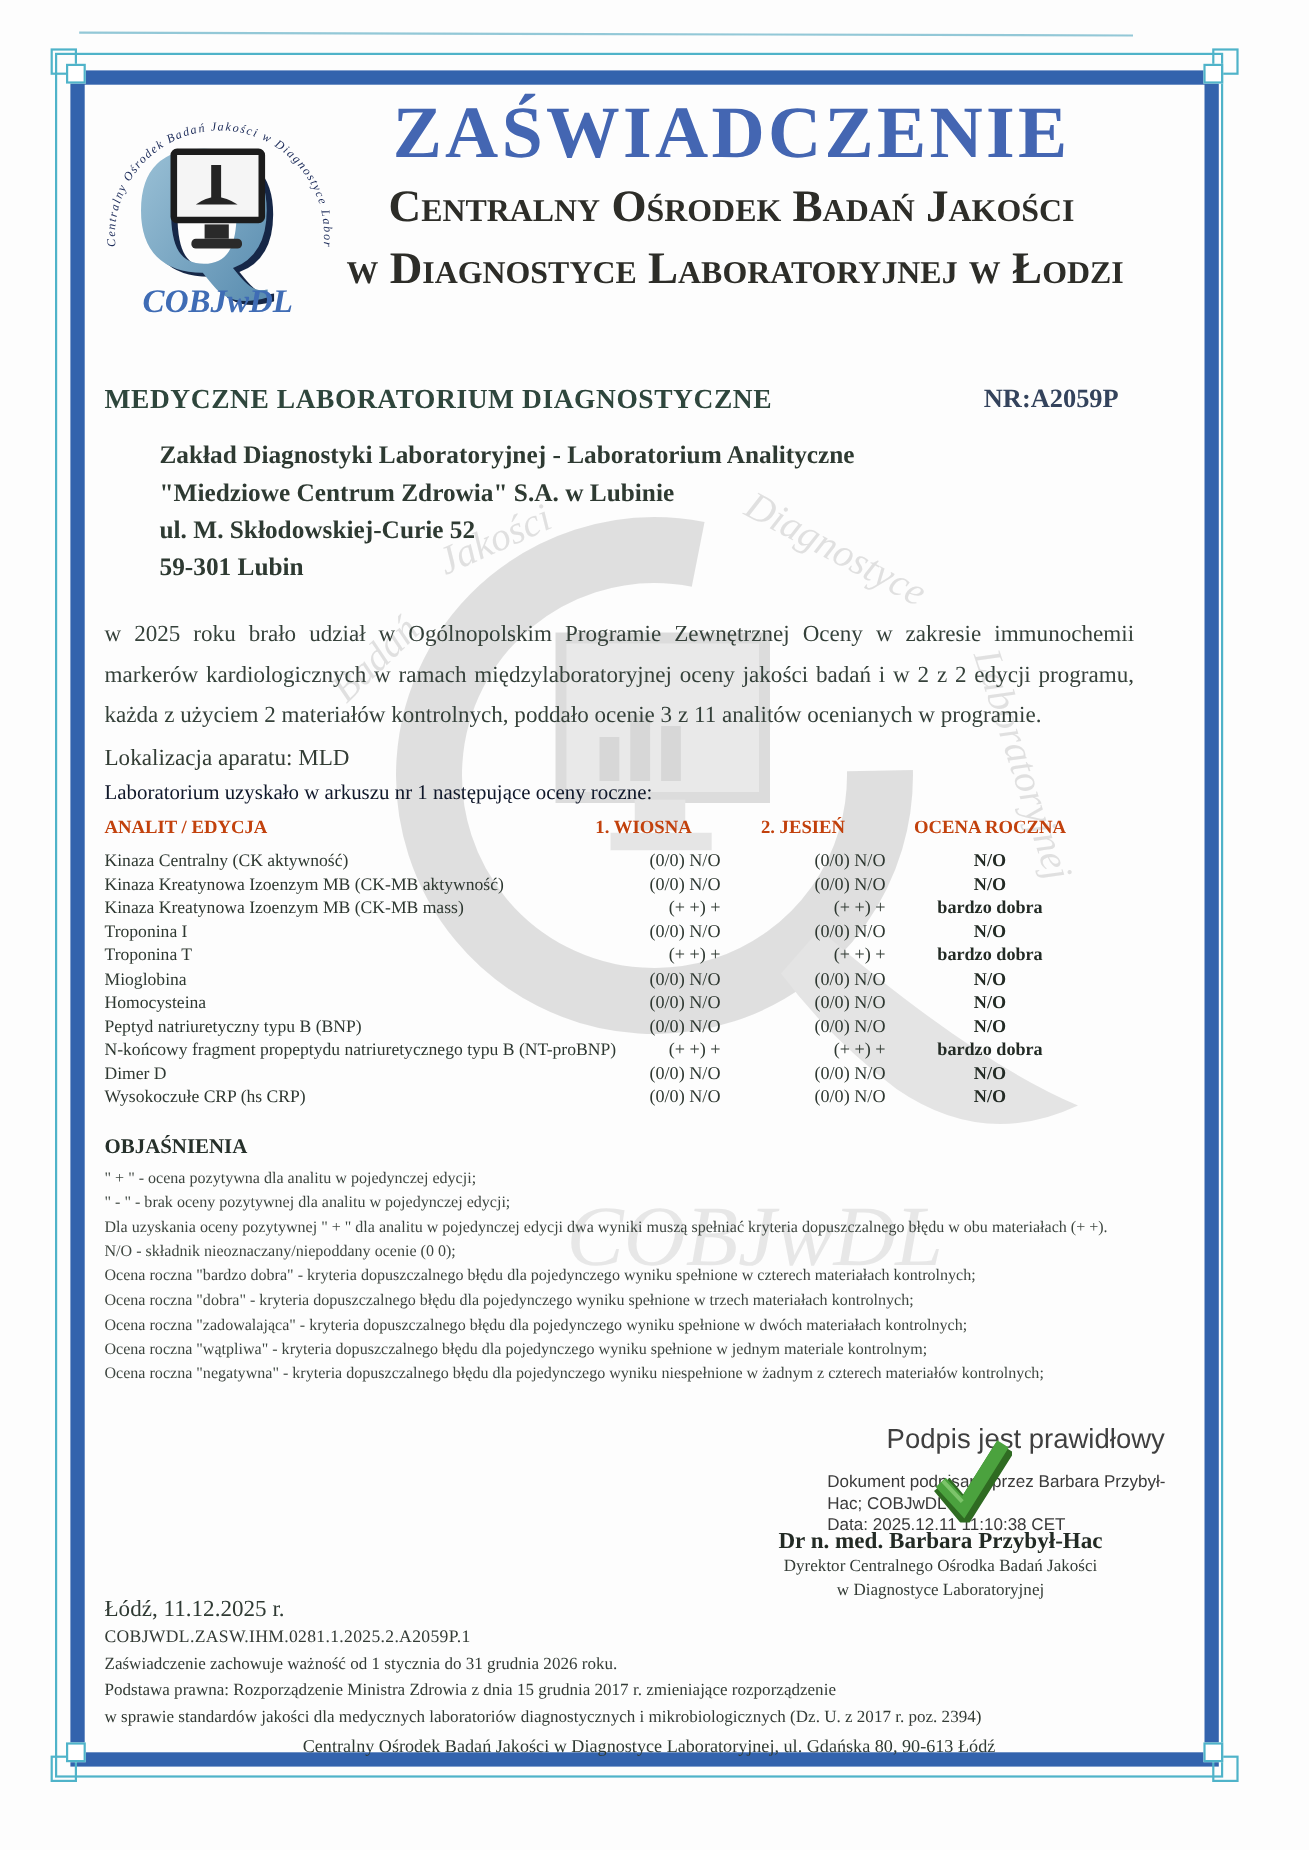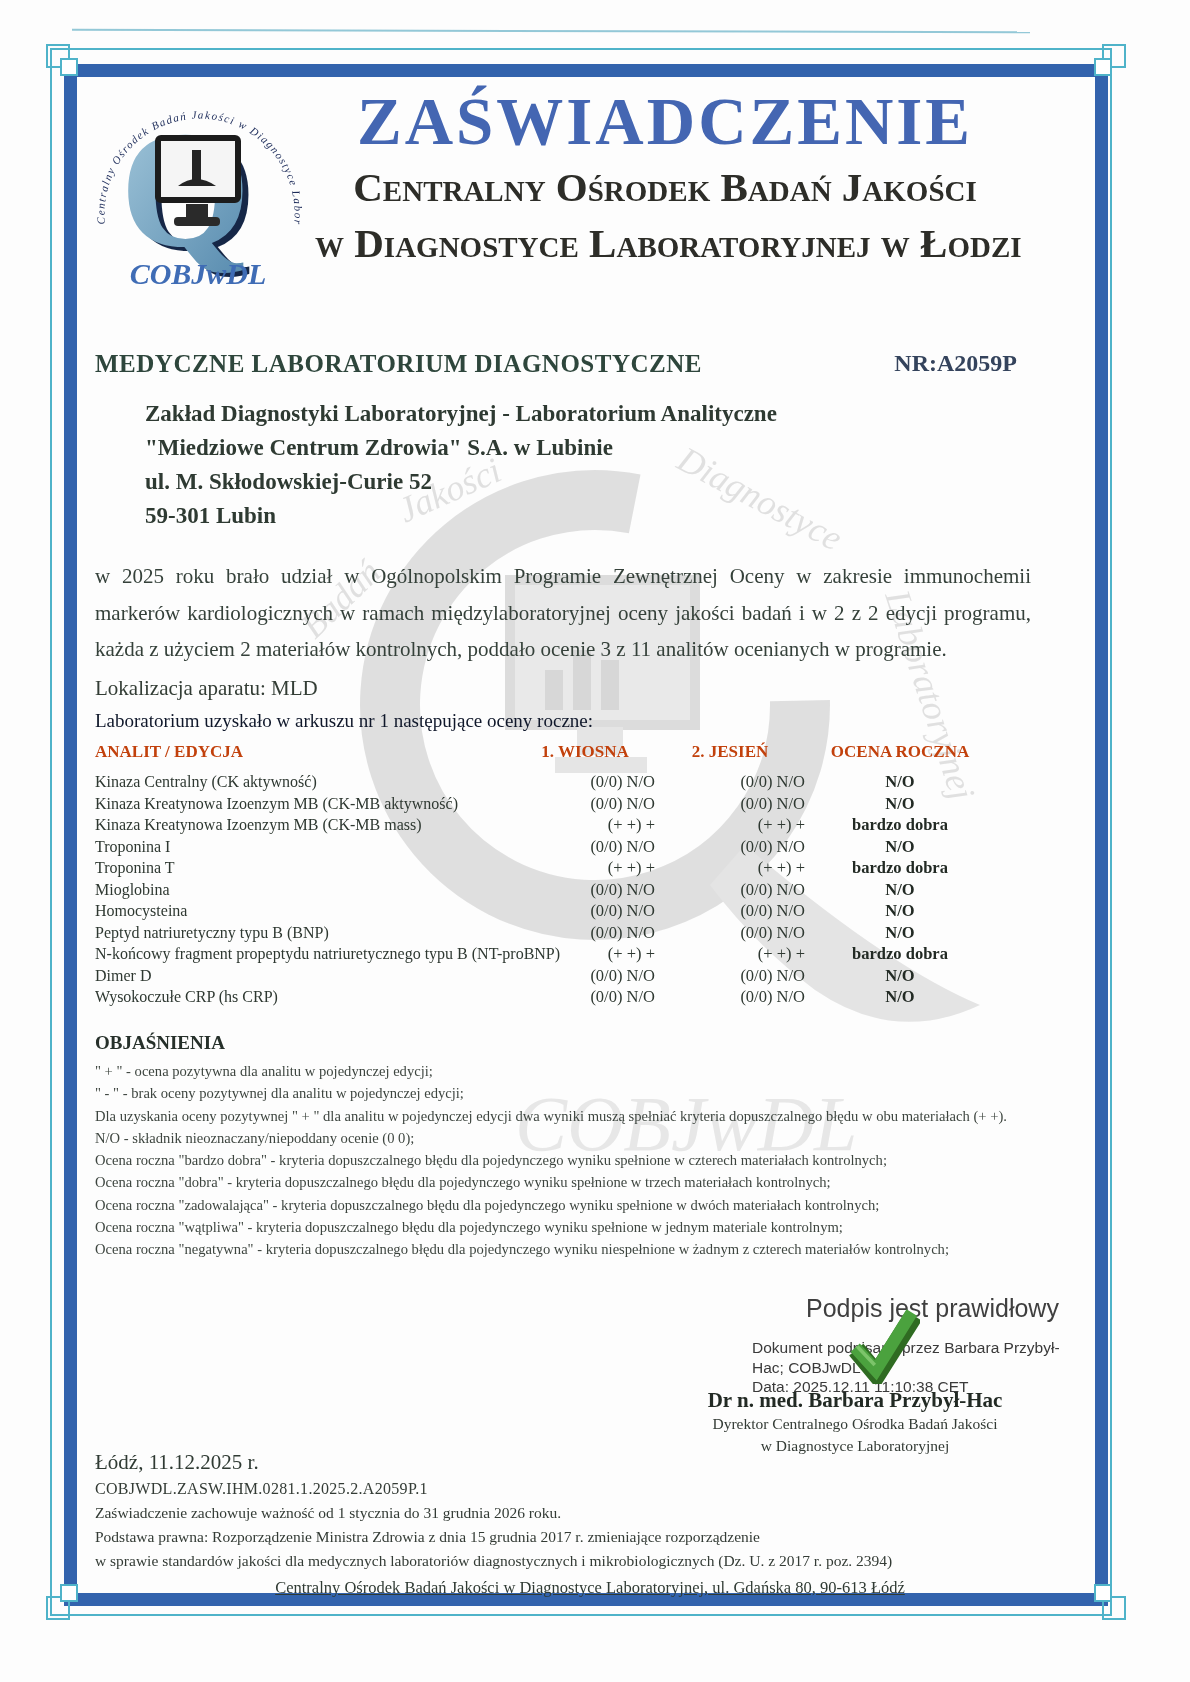--- a/index.html
+++ b/index.html
@@ -68,21 +68,21 @@
   .signer{position:absolute; left:620px; top:1388px; width:470px; text-align:center;}
   .signer-name{font-size:21px; font-weight:bold; color:#222a24;}
   .signer-title{font-size:15.5px; line-height:22px; color:#333b35;}
   
   .f-place{position:absolute; left:95px; top:1450px; font-size:21px; color:#2f3a33;}
   .f-doc{position:absolute; left:95px; top:1480px; font-size:16px; letter-spacing:.3px; color:#333b35;}
   .f-valid{position:absolute; left:95px; top:1504px; font-size:15.5px; color:#333b35;}
   .f-legal1{position:absolute; left:95px; top:1528px; font-size:15.5px; color:#333b35;}
   .f-legal2{position:absolute; left:95px; top:1552px; font-size:15.5px; color:#333b35;}
   .f-addr{position:absolute; left:95px; top:1578px; width:990px; text-align:center;
-    font-size:16.5px; color:#2f3a33;text-decoration:underline;}
+    font-size:16.5px; color:#2f3a33;}
 </style>
 </head>
 <body>
 
 <div class="page">
 
   <div class="top-extra-line"></div>
   <div class="frame-teal"></div>
   <div class="frame-blue"></div>
   <div class="corner outer c-tl-o"></div>

